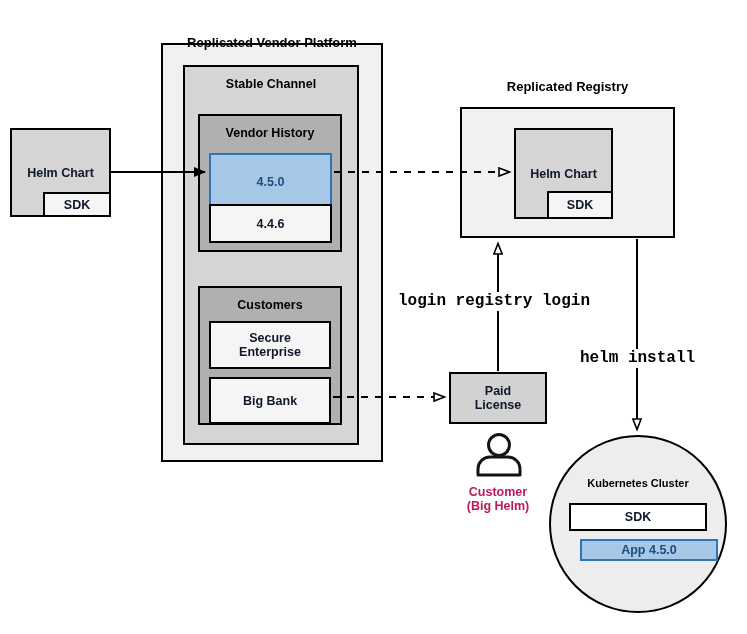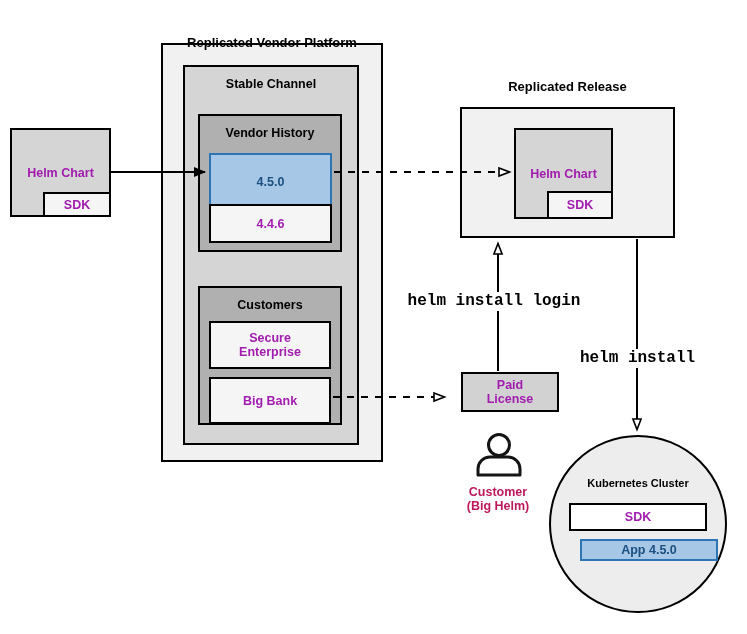--- a/index.html
+++ b/index.html
@@ -7,21 +7,21 @@
     position:relative;width:747px;height:634px;
     background:var(--canvas-bg,#fff);
     font-family:"Liberation Sans",sans-serif;
     overflow:hidden;
   }
   .abs{position:absolute;box-sizing:border-box;}
   .box{
     position:absolute;box-sizing:border-box;
     border:2px solid var(--line-color,#000);
   }
-  .lbl{font-weight:bold;color:#a21caf;font-size:12.5px;line-height:14px;}
+  .lbl{font-weight:bold;color:#0f172a;font-size:12.5px;line-height:14px;}
   .center-flex{display:flex;align-items:center;justify-content:center;text-align:center;}
   .top-label{text-align:center;padding-top:10px;font-weight:bold;font-size:12.5px;color:#000;}
 
   .title{position:absolute;text-align:center;font-weight:bold;font-size:13px;color:#000;z-index:4;}
   .title-platform{left:161px;top:18px;width:222px;margin-top:17px;}
   .title-registry{left:460px;top:79px;width:215px;}
 
   
   .box-platform{left:161px;top:43px;width:222px;height:419px;background:var(--container-fill,#f1f1f1);z-index:1;}
   .box-stable{left:183px;top:65px;width:176px;height:380px;background:var(--channel-fill,#d5d5d5);z-index:1;}
@@ -36,21 +36,21 @@
   
   .box-helm-left{left:10px;top:128px;width:101px;height:89px;background:var(--channel-fill,#d5d5d5);z-index:1;}
   .box-sdk-left{left:43px;top:192px;width:68px;height:25px;background:var(--item-fill,#f5f5f5);z-index:2;}
 
   
   .box-registry{left:460px;top:107px;width:215px;height:131px;background:var(--container-fill,#f1f1f1);z-index:1;}
   .box-helm-reg{left:514px;top:128px;width:99px;height:91px;background:var(--channel-fill,#d5d5d5);z-index:2;}
   .box-sdk-reg{left:547px;top:191px;width:66px;height:28px;background:var(--item-fill,#f5f5f5);z-index:3;}
 
   
-  .box-paid{left:449px;top:372px;width:98px;height:40px;background:var(--license-fill,#d2d2d2);z-index:2;margin-left:12px;}
+  .box-paid{left:449px;top:372px;width:98px;height:52px;background:var(--license-fill,#d2d2d2);z-index:2;}
   .box-paid .lbl{width:56px;}
 
   
   .circle-cluster{left:549px;top:435px;width:178px;height:178px;border-radius:50%;background:var(--cluster-fill,#ededed);z-index:1;}
   .label-cluster{left:549px;top:477px;width:178px;text-align:center;font-weight:bold;font-size:11px;z-index:2;}
   .box-sdk-k8s{left:569px;top:503px;width:138px;height:28px;background:var(--white-fill,#fff);z-index:2;}
   .box-app{left:580px;top:539px;width:138px;height:22px;background:var(--blue-fill,#a7c7e7);border-color:var(--blue-border,#2e75b6);z-index:2;}
   .box-app .lbl{color:var(--blue-text,#1b4f7f);}
 
   svg.connectors{position:absolute;left:0;top:0;z-index:5;pointer-events:none;}
@@ -67,21 +67,21 @@
     position:absolute;left:443px;top:485px;width:110px;z-index:6;
     text-align:center;font-weight:bold;font-size:12.5px;line-height:14px;color:#be185d;
   }
 </style>
 </head>
 <body>
 
 <div class="canvas">
 
   <div class="title title-platform">Replicated Vendor Platform</div>
-  <div class="title title-registry">Replicated Release</div>
+  <div class="title title-registry">Replicated Registry</div>
 
   <div class="box box-platform"></div>
   <div class="box box-stable top-label">
     <span>Stable Channel</span>
   </div>
   <div class="box box-release top-label">
     <span>Vendor History</span>
   </div>
   <div class="box box-450 center-flex">
     <span class="lbl">4.5.0</span>
@@ -140,21 +140,21 @@
     <line x1="334" y1="172" x2="509" y2="172" stroke="#000" stroke-width="2" stroke-dasharray="7 7" marker-end="url(#ah-open)"></line>
     <line x1="333" y1="397" x2="444" y2="397" stroke="#000" stroke-width="2" stroke-dasharray="7 7" marker-end="url(#ah-open)"></line>
     <line x1="498" y1="371" x2="498" y2="244" stroke="#000" stroke-width="2" marker-end="url(#ah-open)"></line>
     <line x1="637" y1="239" x2="637" y2="429" stroke="#000" stroke-width="2" marker-end="url(#ah-open)"></line>
     <g stroke="#141414" stroke-width="3" fill="#fff" stroke-linejoin="round" stroke-linecap="round">
       <circle cx="499" cy="445" r="10.5"></circle>
       <path d="M478,475 L478,469 A12,12 0 0 1 490,457 L508,457 A12,12 0 0 1 520,469 L520,475 Z"></path>
     </g>
   </svg>
 
-  <div class="cmd cmd-login">helm install login</div>
+  <div class="cmd cmd-login">login registry login</div>
   <div class="cmd cmd-install">helm install</div>
 
   <div class="label-customer">
     <div>Customer</div>
     <div>(Big Helm)</div>
   </div>
 
 </div>
 
 </body></html>

